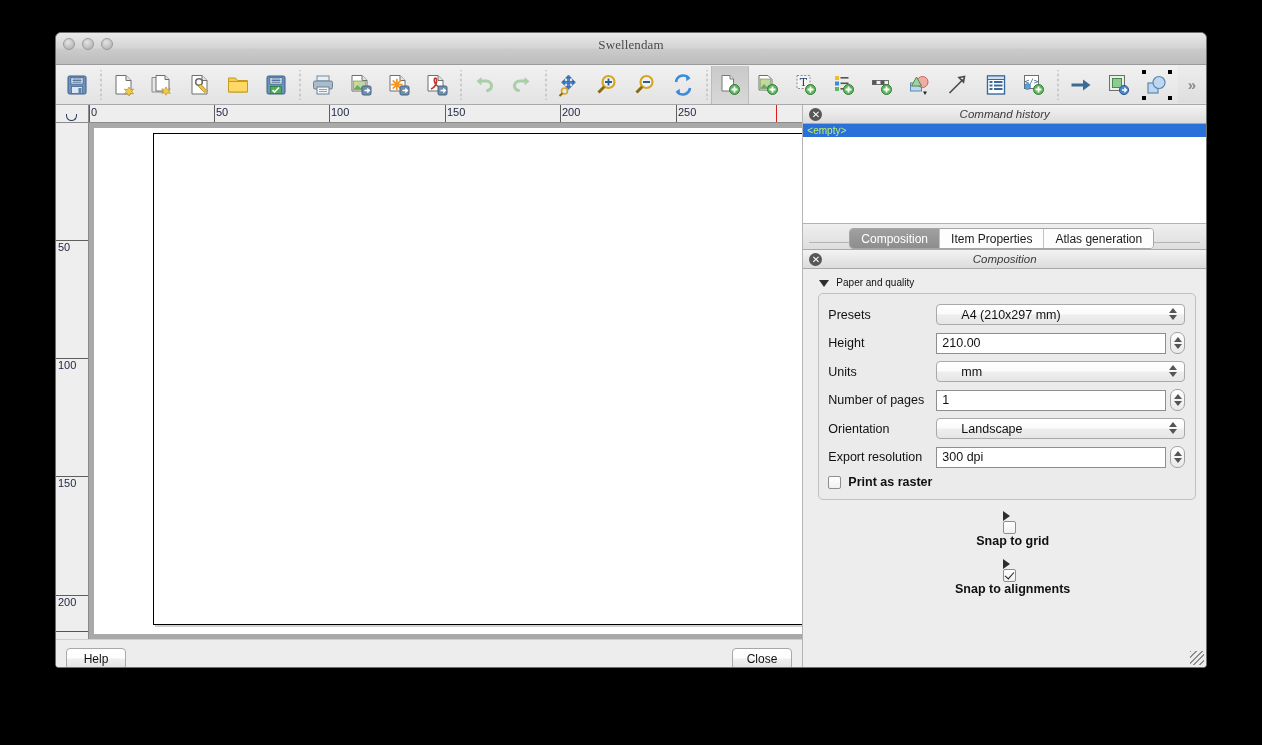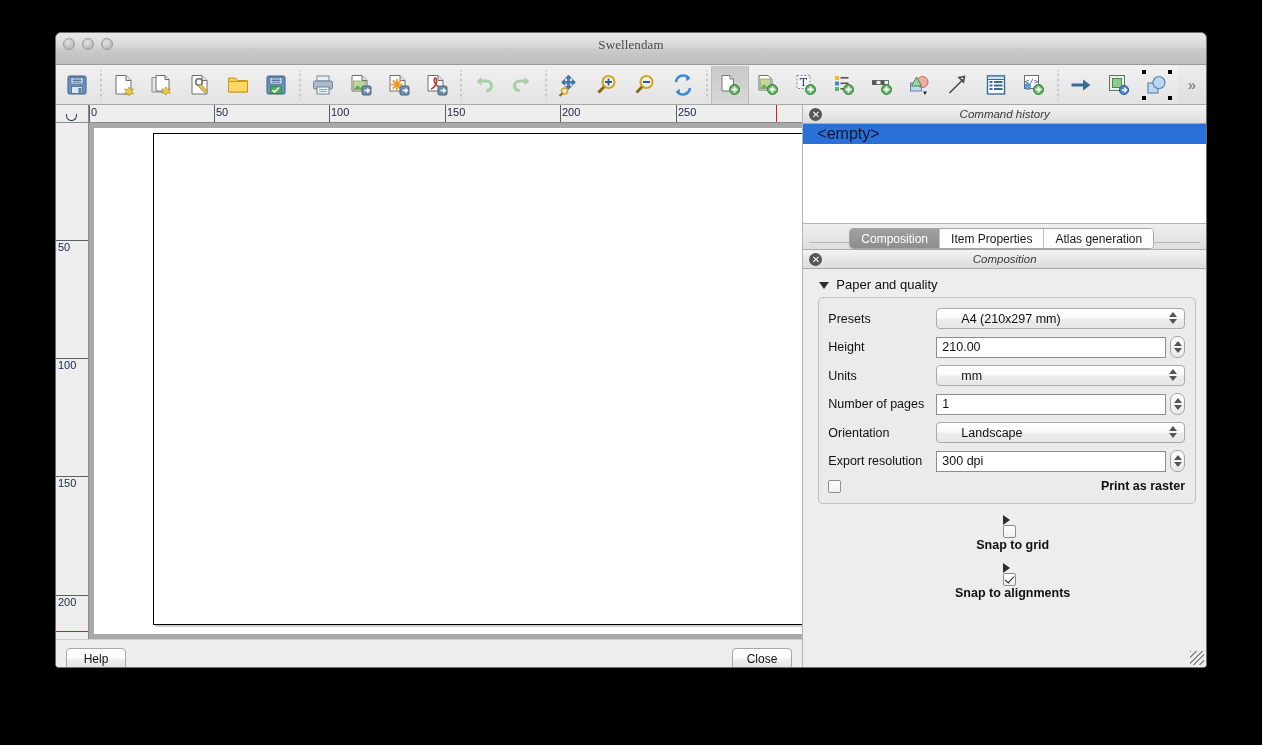--- a/index.html
+++ b/index.html
@@ -192,22 +192,22 @@
     background:#565656; color:#fff;
     font-size:10px; line-height:13px; text-align:center;
     font-family:"DejaVu Sans", sans-serif;
   }
   #cmdhistory {
     height: 100px; background:#fff;
     border-bottom:1px solid #b3b3b3;
     flex: 0 0 auto;
   }
   #cmdhistory .row-sel {
-    background:#2b6fd8; color:#0f172a; font-size:16px;
-    padding:1px 14px;
+    background:#2b6fd8; color:#bef264; font-size:10px;
+    padding:1px 4px;
   }
   #tabstrip {
     height: 26px;
     background: linear-gradient(to bottom,#efefef,#dedede);
     border-bottom:1px solid #a9a9a9;
     display:flex; align-items:flex-end;
     padding: 0 6px;
     position: relative;
     flex: 0 0 auto;
   }
@@ -243,28 +243,28 @@
     display:inline-block; width:0;height:0;
     border-left:5.5px solid transparent; border-right:5.5px solid transparent;
     border-top:7px solid #2d2d2d;
     vertical-align: middle;
     margin-right:7px;
   }
   .group-arrow.right {
     border-top:5.5px solid transparent; border-bottom:5.5px solid transparent;
     border-left:7px solid #2d2d2d; border-right:none;
   }
-  .group-title { font-size: 13px; color:#0f0f0f; padding: 8px 0 5px 16px; }
+  .group-title { font-size: 10px; color:#0f0f0f; padding: 8px 0 5px 16px; }
   .fieldbox {
     margin: 0 10px 0 15px;
     border:1px solid #c0c0c0; border-radius:5px;
     background:#ebebeb;
     padding: 10px 10px 10px 9px;
   }
-  .frow { display:flex; align-items:center; margin-bottom: 7px; justify-content: space-between; }
+  .frow { display:flex; align-items:center; margin-bottom: 7px; }
   .frow:last-child { margin-bottom: 0; }
   .flabel { width: 108px; font-size: 12.5px; color:#111; flex:0 0 auto; }
   .combo {
     flex:1 1 auto; height: 21px;
     background: linear-gradient(to bottom,#ffffff 0%, #fbfbfb 48%, #eeeeee 52%, #e6e6e6 100%);
     border:1px solid #a9a9a9; border-radius:4px;
     font-size:12.5px; color:#111;
     display:flex; align-items:center;
     padding-left: 24px;
     position:relative;

